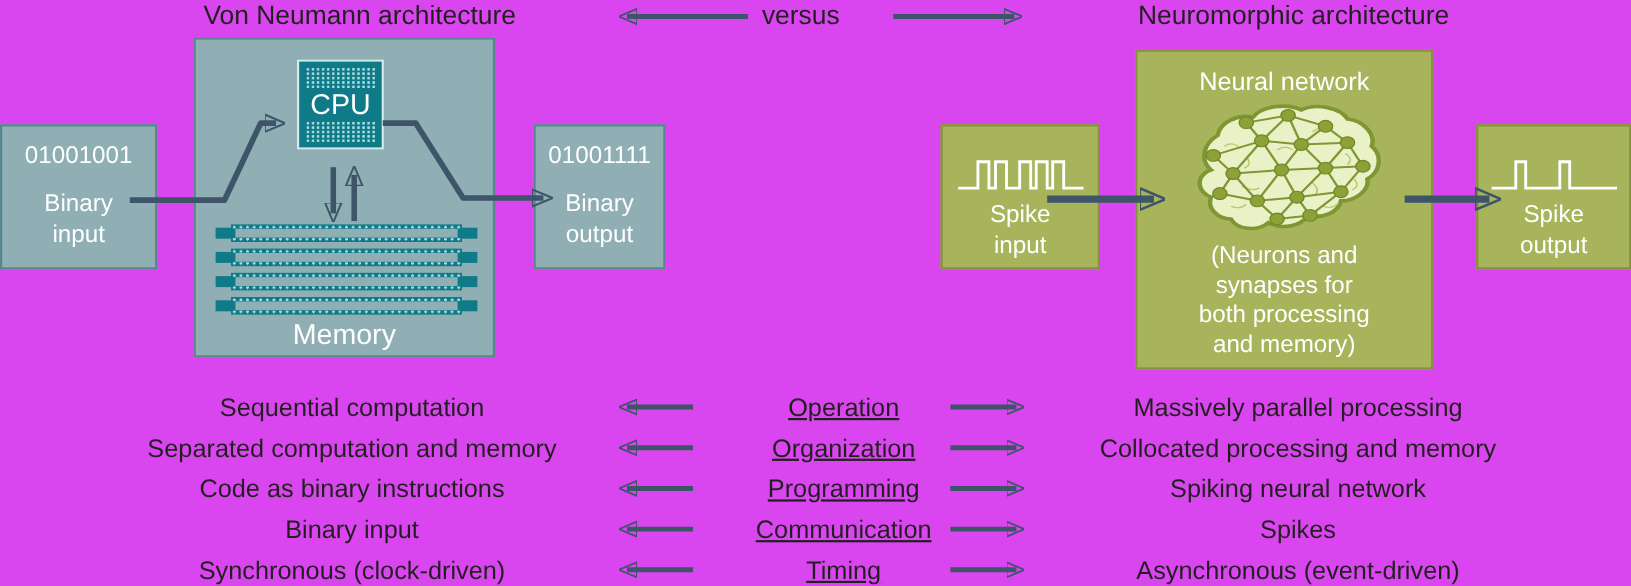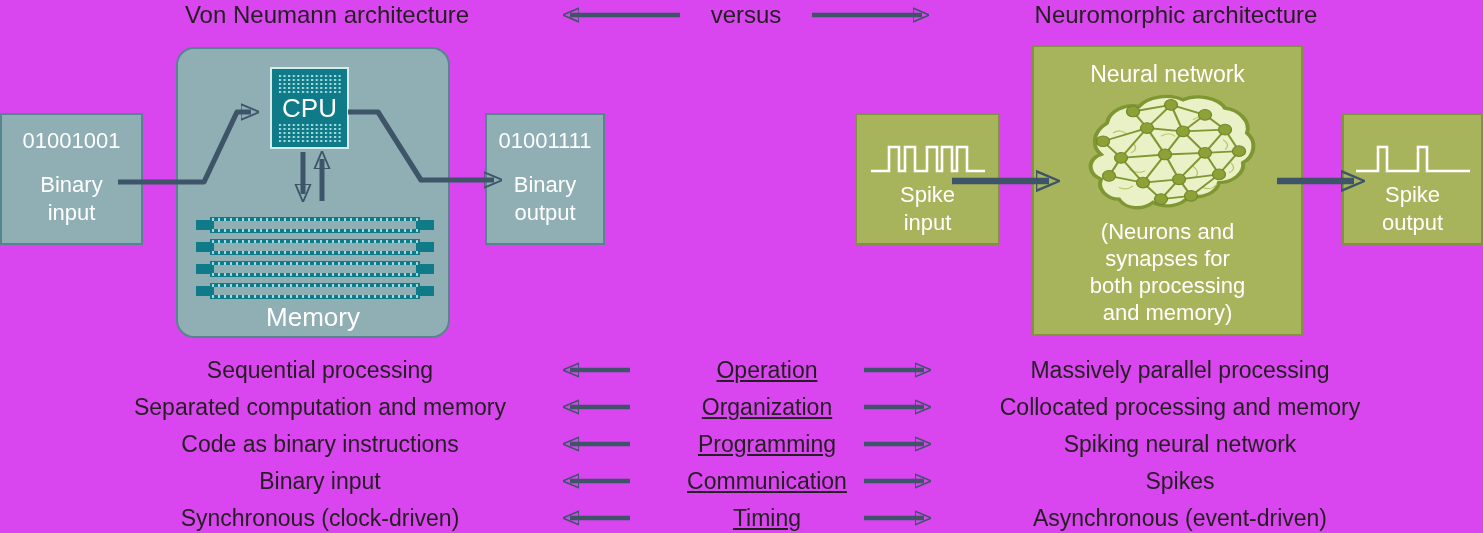--- a/index.html
+++ b/index.html
@@ -8,36 +8,36 @@
     --arrow:#3E5468; --text-dark:#231F20; --text-light:#FFFFFF;
     --brain-fill:#EBF1C6; --brain-stroke:#7E9732; --node-fill:#8CA136;
   }
   html,body{margin:0;padding:0;background:#fff;}
   .canvas{
     position:relative; width:1483px; height:533px; background:#d946ef;
     font-family:"Liberation Sans", sans-serif; color:var(--text-dark); overflow:hidden;
   }
   .title{position:absolute; top:0; text-align:center; font-size:24px; line-height:30px; color:var(--text-dark);}
   #left-title{left:27px; width:600px;}
-  #versus-label{left:646px; width:200px;}
+  #versus-label{left:628px; width:200px;}
   #right-title{left:876px; width:600px;}
 
   .box{position:absolute; box-sizing:border-box; color:var(--text-light); text-align:center;}
   .teal{background:var(--teal-box); border:2px solid var(--teal-border);}
   .olive{background:var(--olive-box); border:2px solid var(--olive-border);}
 
   .io{display:flex; flex-direction:column; align-items:center; padding-top:12px;}
   .io .value{font-size:22px; line-height:28px;}
   .io .label{font-size:22px; line-height:28px; margin-top:16px; white-space:pre-line;}
   .spike .label{margin-top:7px;}
   .wave{margin-top:13px;}
   .wave path{fill:none; stroke:var(--text-light); stroke-width:2.6;}
 
   #binary-input-box{left:0; top:113px; width:143px; height:132px;}
-  #von-main-box{left:176px; top:47px; width:274px; height:291px;border-radius:18px;}
+  #von-main-box{left:176px; top:34px; width:274px; height:291px;}
   #binary-output-box{left:485px; top:113px; width:120px; height:132px;}
   #spike-input-box{left:855px; top:113px; width:145px; height:132px;}
   #neuro-main-box{left:1032px; top:45px; width:271px; height:291px; display:flex; flex-direction:column; align-items:center;}
   #spike-output-box{left:1342px; top:113px; width:141px; height:132px;}
 
   
   .cpu-chip{position:absolute; left:92px; top:18px; width:79px; height:82px; box-sizing:border-box;
     background:var(--teal-dark); border:2px solid #D6EBEA;}
   .cpu-dots{position:absolute; left:6px; right:6px; height:19px;
     background-image:radial-gradient(circle at 2px 2px, #A7DCE0 1.1px, transparent 1.4px);
@@ -203,21 +203,21 @@
 
   <div class="box olive io spike" id="spike-output-box">
     <svg class="wave" width="118" height="34" viewBox="0 0 118 34">
       <path d="M2,31 H24 V7 H33 V31 H64 V7 H73 V31 H116"></path>
     </svg>
     <div class="label">Spike
 output</div>
   </div>
 
   <div>
-    <div class="cmp-cell cmp-left row-0">Sequential processing</div>
+    <div class="cmp-cell cmp-left row-0">Sequential computation</div>
     <div class="cmp-cell cmp-center row-0">Operation</div>
     <div class="cmp-cell cmp-right row-0">Massively parallel processing</div>
 
     <div class="cmp-cell cmp-left row-1">Separated computation and memory</div>
     <div class="cmp-cell cmp-center row-1">Organization</div>
     <div class="cmp-cell cmp-right row-1">Collocated processing and memory</div>
 
     <div class="cmp-cell cmp-left row-2">Code as binary instructions</div>
     <div class="cmp-cell cmp-center row-2">Programming</div>
     <div class="cmp-cell cmp-right row-2">Spiking neural network</div>

